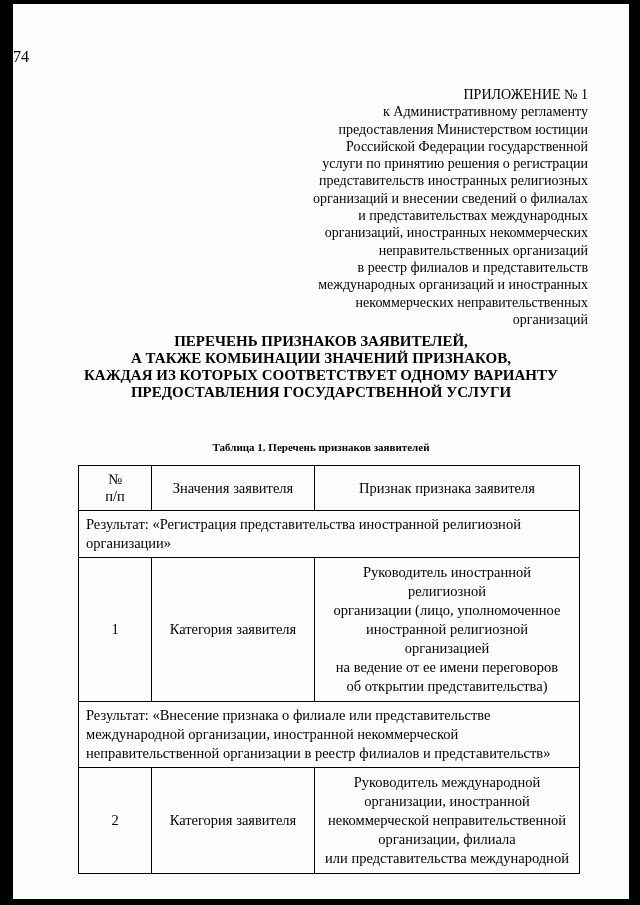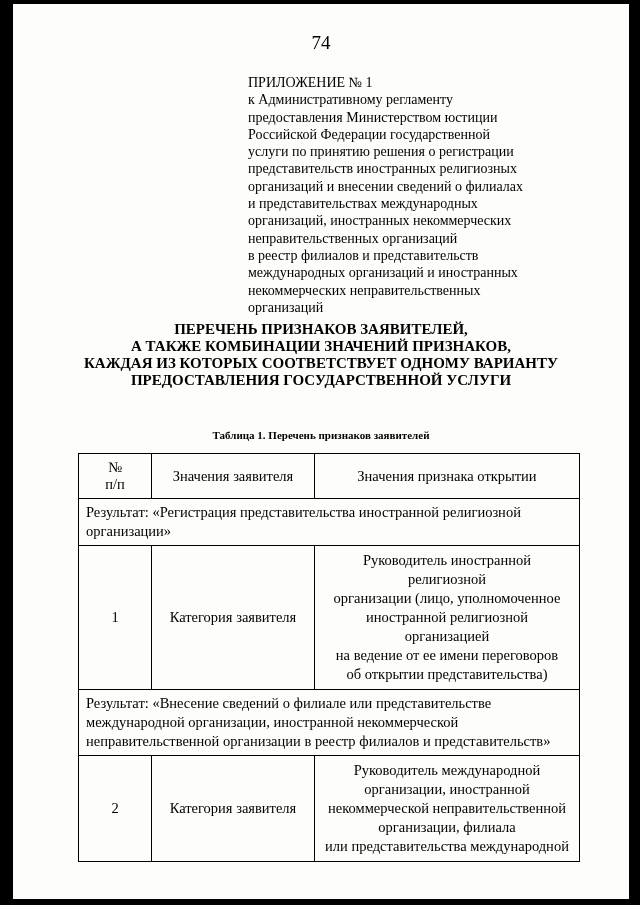--- a/index.html
+++ b/index.html
@@ -18,28 +18,28 @@
   .page {
     position: absolute;
     top: 4px;
     left: 13px;
     right: 11px;
     bottom: 6px;
     background: #fdfdfb;
     overflow: hidden;
   }
   .page-number {
-    margin-top: 28px;
-    text-align: center;
-    font-size: 19px;
+    margin-top: 44px;
+    text-align: left;
+    font-size: 16px;
   }
   .annex {
     margin: 20px 0 0 235px;
     width: 340px;
-    text-align: left;
+    text-align: right;
     font-size: 14px;
     line-height: 17.3px;
     white-space: pre-line;
   }
   .doc-title {
     margin-top: 5px;
     text-align: center;
     font-weight: bold;
     font-size: 15px;
     line-height: 17px;
@@ -120,40 +120,40 @@
 ПРЕДОСТАВЛЕНИЯ ГОСУДАРСТВЕННОЙ УСЛУГИ</div>
 
   <div class="table-caption">Таблица 1. Перечень признаков заявителей</div>
 
   <table class="features">
     <tbody>
         <tr>
       <th class="col-num">№
 п/п</th>
       <th class="col-feat">Значения заявителя</th>
-      <th class="col-val">Значения признака открытии</th>
+      <th class="col-val">Признак признака заявителя</th>
     </tr>
 
     <tr>
       <td colspan="3" class="result-cell">Результат: «Регистрация представительства иностранной религиозной
 организации»</td>
     </tr>
 
     <tr>
       <td class="num-cell">1</td>
       <td class="feature-cell">Категория заявителя</td>
       <td class="value-cell">Руководитель иностранной религиозной
 организации (лицо, уполномоченное
 иностранной религиозной организацией
 на ведение от ее имени переговоров
 об открытии представительства)</td>
     </tr>
 
     <tr>
-      <td colspan="3" class="result-cell">Результат: «Внесение сведений о филиале или представительстве
+      <td colspan="3" class="result-cell">Результат: «Внесение признака о филиале или представительстве
 международной организации, иностранной некоммерческой
 неправительственной организации в реестр филиалов и представительств»</td>
     </tr>
 
     <tr>
       <td class="num-cell">2</td>
       <td class="feature-cell">Категория заявителя</td>
       <td class="value-cell">Руководитель международной
 организации, иностранной
 некоммерческой неправительственной

